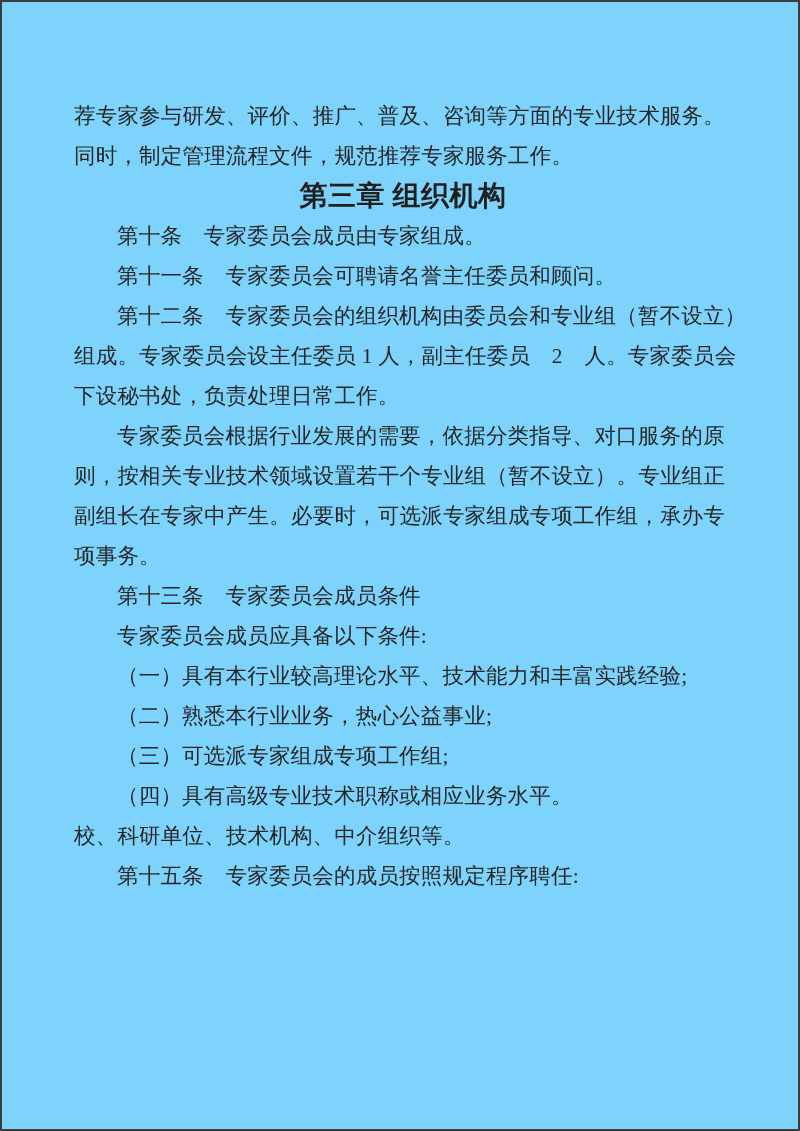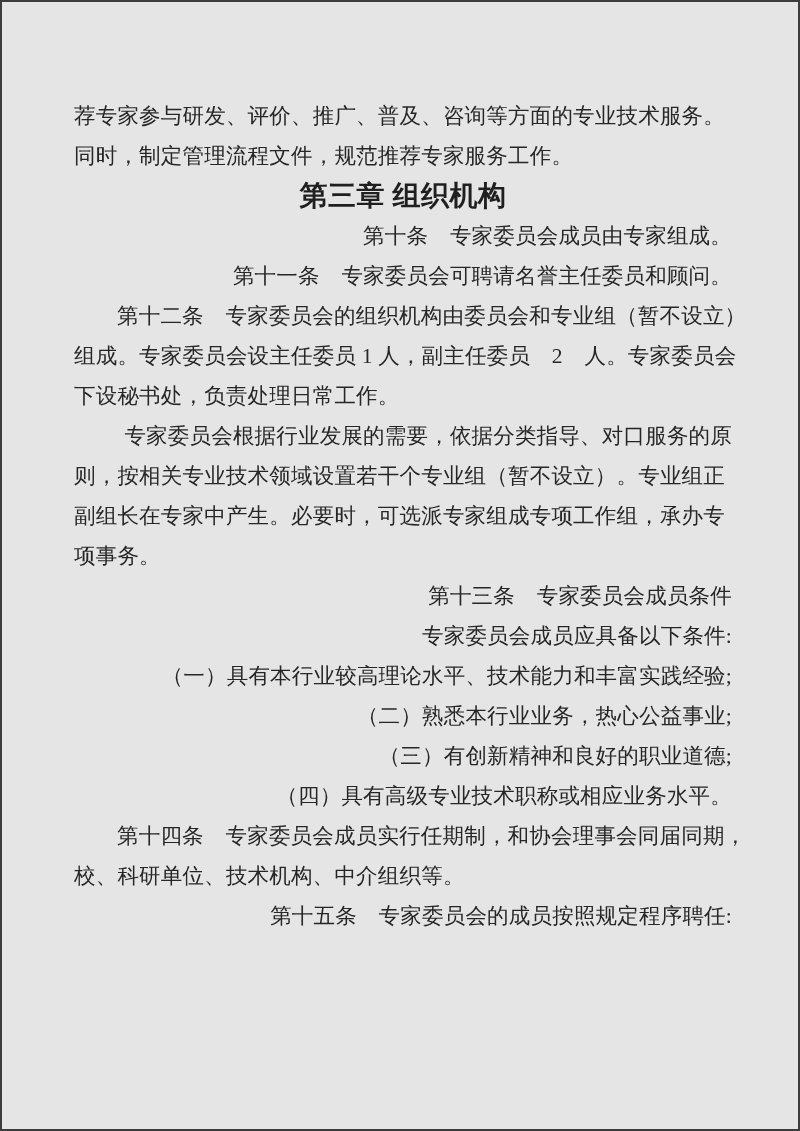--- a/index.html
+++ b/index.html
@@ -5,41 +5,40 @@
   html, body {
     margin: 0;
     padding: 0;
     background: #ffffff;
   }
   .page {
     position: relative;
     width: 800px;
     height: 1131px;
     box-sizing: border-box;
-    background: #e5e5e5;
+    background: #7dd3fc;
     border: 2px solid #3c3c3c;
     overflow: hidden;
     font-family: "Liberation Serif", "DejaVu Serif", serif;
   }
   .content {
     position: absolute;
     left: 72px;
     top: 94px;
     width: 658px;
   }
   .ln {
     line-height: 40px;
     font-size: 21.5px;
     color: #262626;
     white-space: nowrap;
     letter-spacing: 0.2px;
   }
   .ln.indent {
     padding-left: 43px;
-    text-align: right;
   }
   .ln.chapter {
     text-align: center;
     font-weight: 700;
     font-size: 28px;
     white-space: normal;
     letter-spacing: 0.5px;
     color: #1f1f1f;
   }
 </style>
@@ -57,19 +56,18 @@
     <div class="ln">组成。专家委员会设主任委员 1 人，副主任委员　2　人。专家委员会</div>
     <div class="ln">下设秘书处，负责处理日常工作。</div>
     <div class="ln indent">专家委员会根据行业发展的需要，依据分类指导、对口服务的原</div>
     <div class="ln">则，按相关专业技术领域设置若干个专业组（暂不设立）。专业组正</div>
     <div class="ln">副组长在专家中产生。必要时，可选派专家组成专项工作组，承办专</div>
     <div class="ln">项事务。</div>
     <div class="ln indent">第十三条　专家委员会成员条件</div>
     <div class="ln indent">专家委员会成员应具备以下条件:</div>
     <div class="ln indent">（一）具有本行业较高理论水平、技术能力和丰富实践经验;</div>
     <div class="ln indent">（二）熟悉本行业业务，热心公益事业;</div>
-    <div class="ln indent">（三）有创新精神和良好的职业道德;</div>
+    <div class="ln indent">（三）可选派专家组成专项工作组;</div>
     <div class="ln indent">（四）具有高级专业技术职称或相应业务水平。</div>
-    <div class="ln indent">第十四条　专家委员会成员实行任期制，和协会理事会同届同期，</div>
     <div class="ln">校、科研单位、技术机构、中介组织等。</div>
     <div class="ln indent">第十五条　专家委员会的成员按照规定程序聘任:</div>
   </div>
 </div>
 
 </body></html>

